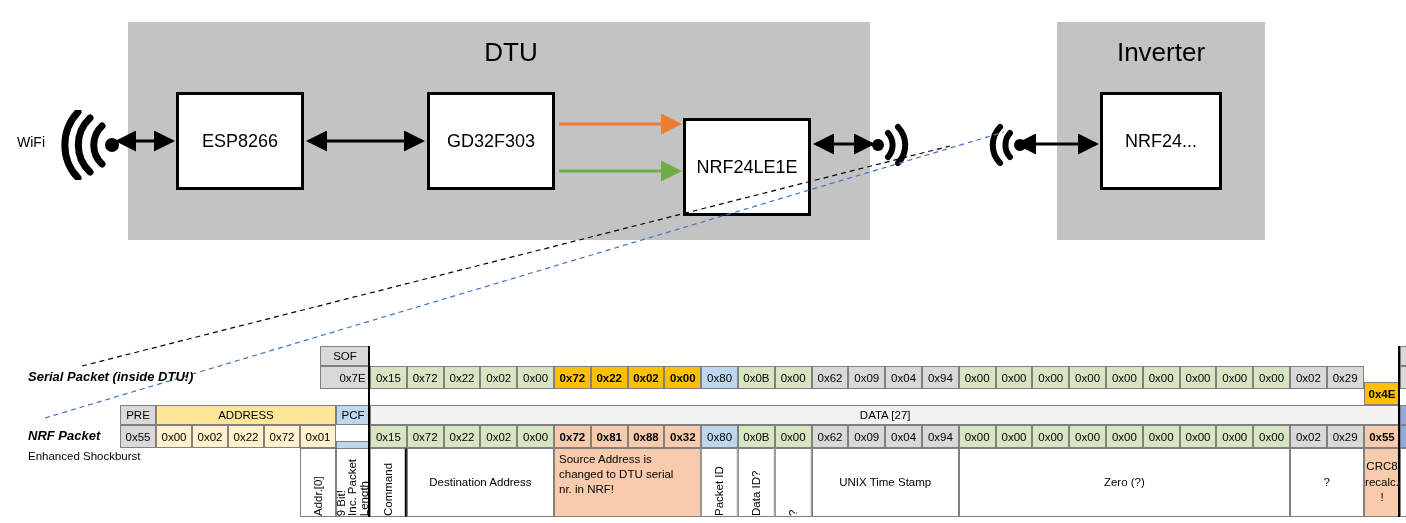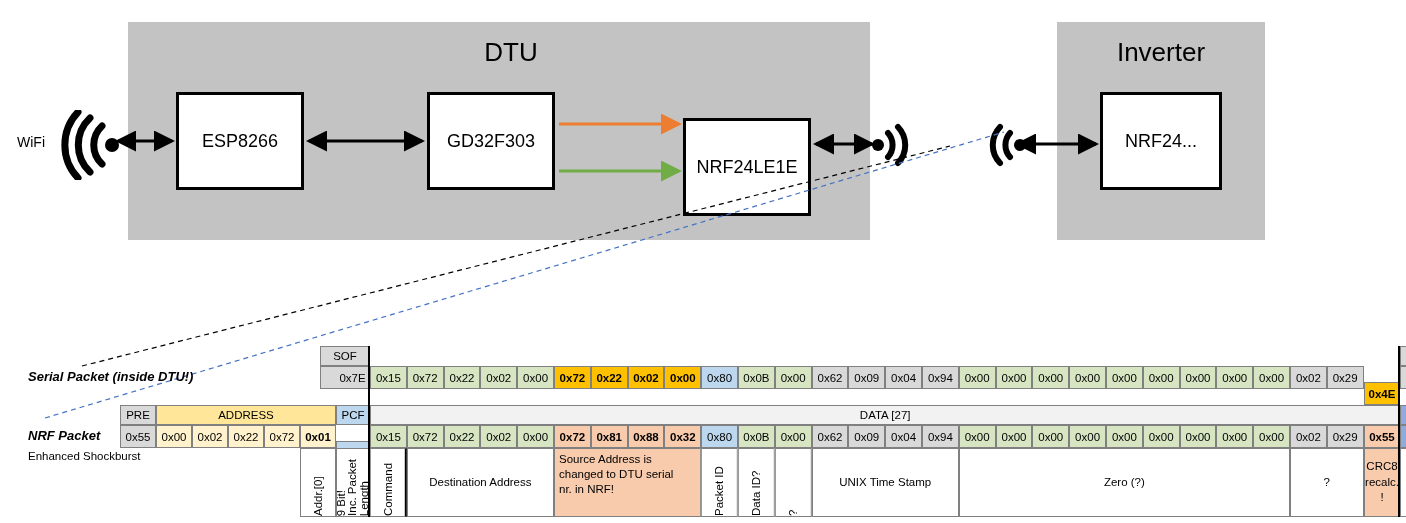--- a/index.html
+++ b/index.html
@@ -168,21 +168,21 @@
     <div class="cell grey" style="left: 1400.4px; top: 66px; width: 50px; height: 23px;">0x7F</div>
     <div class="cell hdr" style="left: 120px; top: 105px; width: 36px; height: 20px;">PRE</div>
     <div class="cell yellow" style="left: 156px; top: 105px; width: 180px; height: 20px;">ADDRESS</div>
     <div class="cell blue" style="left: 336px; top: 105px; width: 34px; height: 20px;">PCF</div>
     <div class="cell band" style="left: 370px; top: 105px; width: 1030.4px; height: 20px;">DATA [27]</div>
     <div class="cell grey" style="left: 120px; top: 125px; width: 36px; height: 23px;">0x55</div>
     <div class="cell yellowlite" style="left: 156px; top: 125px; width: 36px; height: 23px;">0x00</div>
     <div class="cell yellowlite" style="left: 192px; top: 125px; width: 36px; height: 23px;">0x02</div>
     <div class="cell yellowlite" style="left: 228px; top: 125px; width: 36px; height: 23px;">0x22</div>
     <div class="cell yellowlite" style="left: 264px; top: 125px; width: 36px; height: 23px;">0x72</div>
-    <div class="cell yellowlite" style="left: 300px; top: 125px; width: 36px; height: 23px; font-weight: bold;">0x01</div>
+    <div class="cell yellowlite" style="left: 300px; top: 125px; width: 36px; height: 23px;">0x01</div>
     <div class="cell blue" style="left: 336px; top: 141px; width: 34px; height: 23px;">0x0DA</div>
     <div class="cell green" style="left: 370px; top: 125px; width: 36.8px; height: 23px;">0x15</div>
     <div class="cell green" style="left: 406.8px; top: 125px; width: 36.8px; height: 23px;">0x72</div>
     <div class="cell green" style="left: 443.6px; top: 125px; width: 36.8px; height: 23px;">0x22</div>
     <div class="cell green" style="left: 480.4px; top: 125px; width: 36.8px; height: 23px;">0x02</div>
     <div class="cell green" style="left: 517.2px; top: 125px; width: 36.8px; height: 23px;">0x00</div>
     <div class="cell salmon bold" style="left: 554px; top: 125px; width: 36.8px; height: 23px;">0x72</div>
     <div class="cell salmon bold" style="left: 590.8px; top: 125px; width: 36.8px; height: 23px;">0x81</div>
     <div class="cell salmon bold" style="left: 627.6px; top: 125px; width: 36.8px; height: 23px;">0x88</div>
     <div class="cell salmon bold" style="left: 664.4px; top: 125px; width: 36.8px; height: 23px;">0x32</div>

